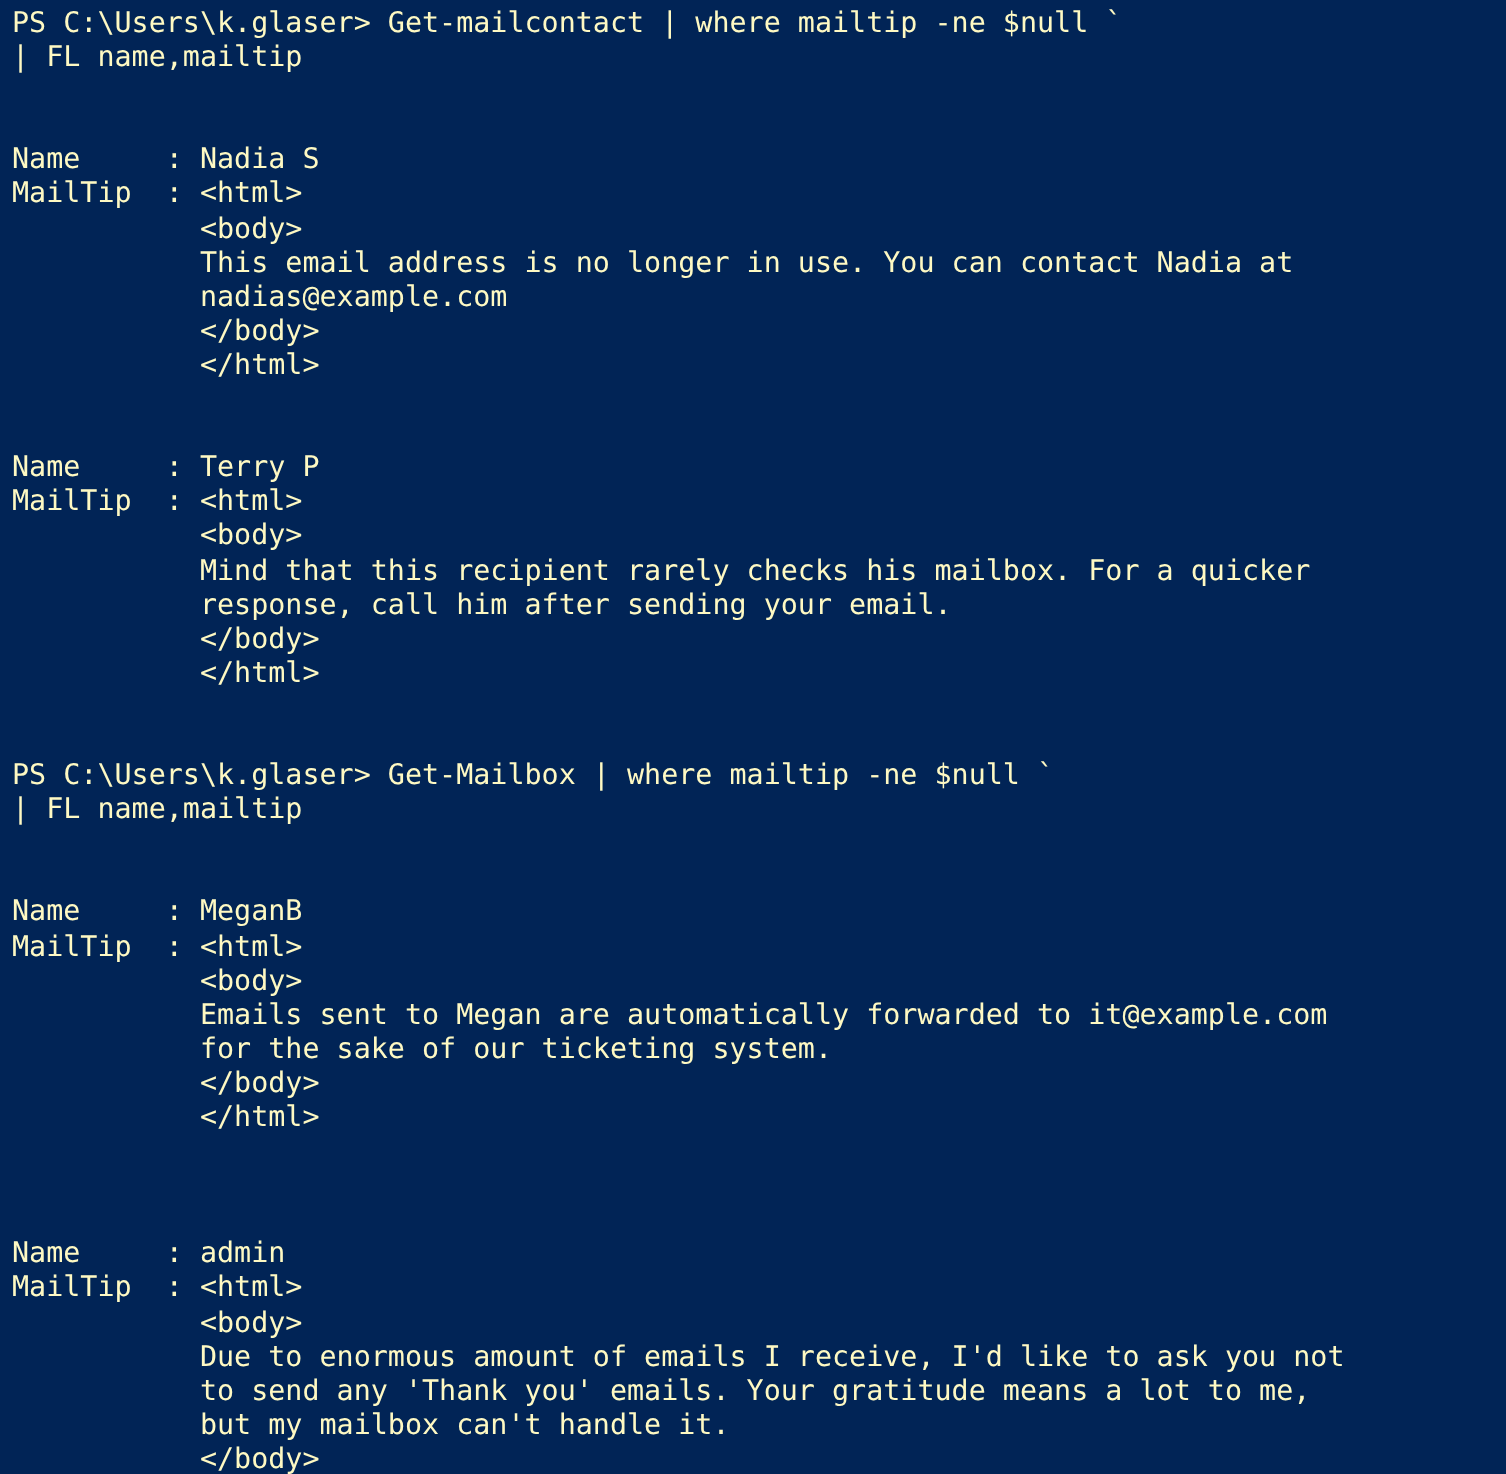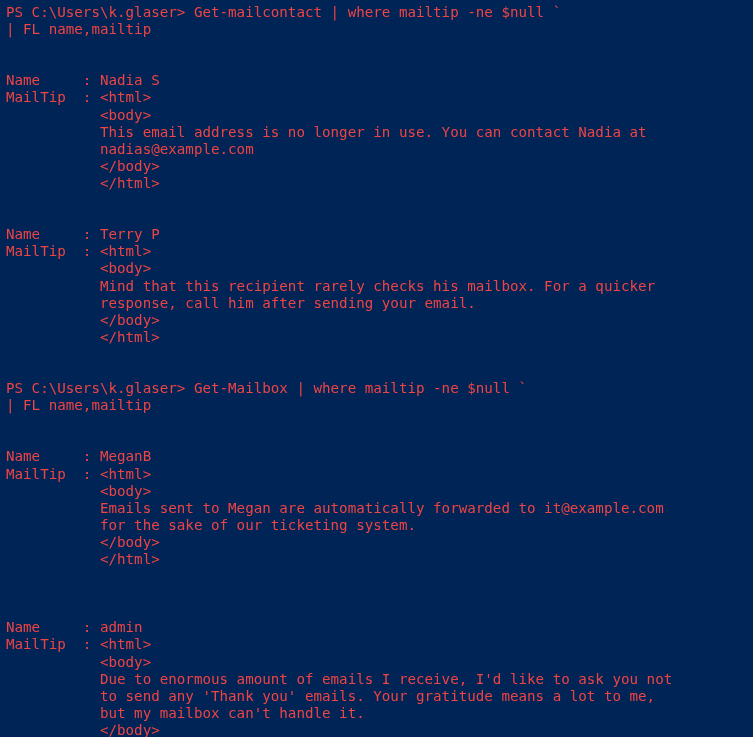--- a/index.html
+++ b/index.html
@@ -10,21 +10,21 @@
   body {
     width: 753px;
     height: 737px;
     overflow: hidden;
     font-family: "DejaVu Sans Mono", "Liberation Mono", monospace;
   }
   #console {
     width: 753px;
     height: 737px;
     background: #012456;
-    color: #ef4444;
+    color: #fef9c3;
     font-family: "DejaVu Sans Mono", "Liberation Mono", monospace;
     font-size: 14.2px;
     line-height: 17.1px;
     padding: 4px 0 0 6px;
     box-sizing: border-box;
     white-space: pre;
     letter-spacing: 0px;
     -webkit-font-smoothing: none;
   }
   .line {

